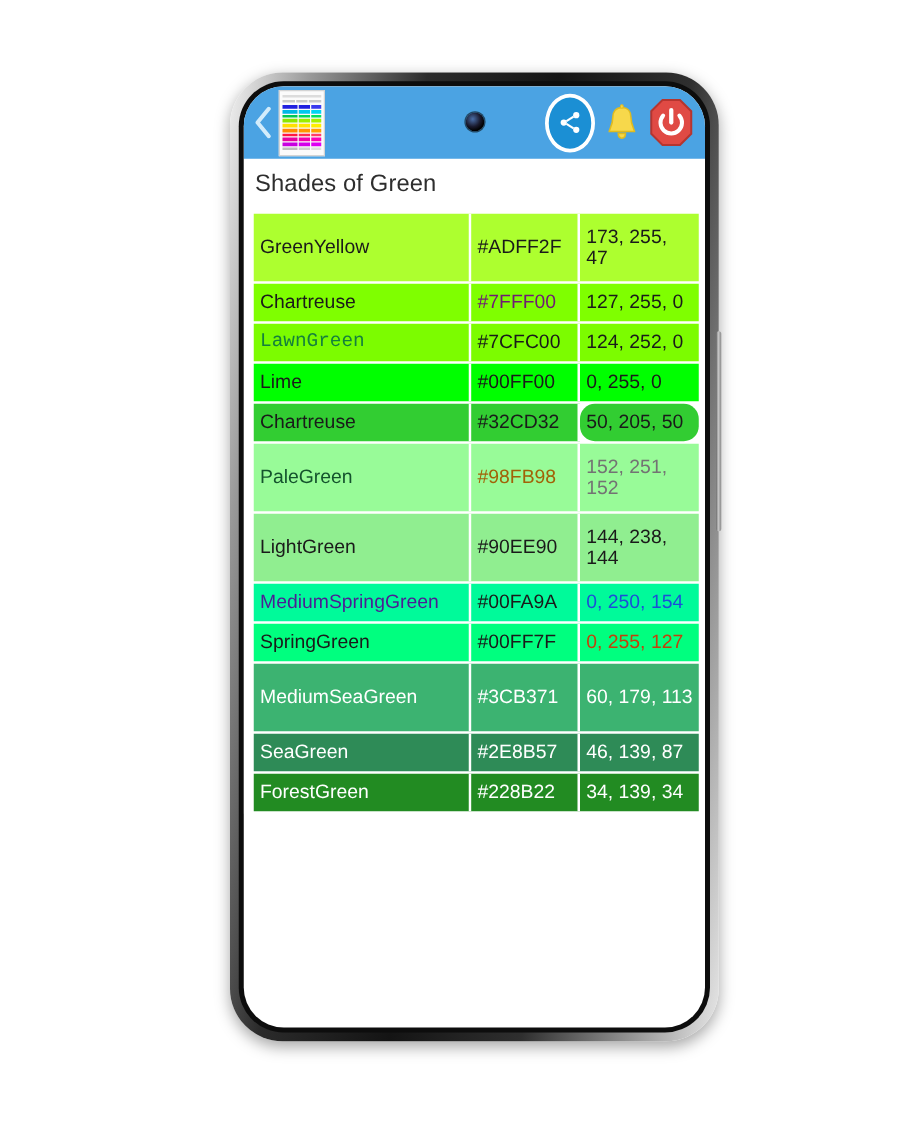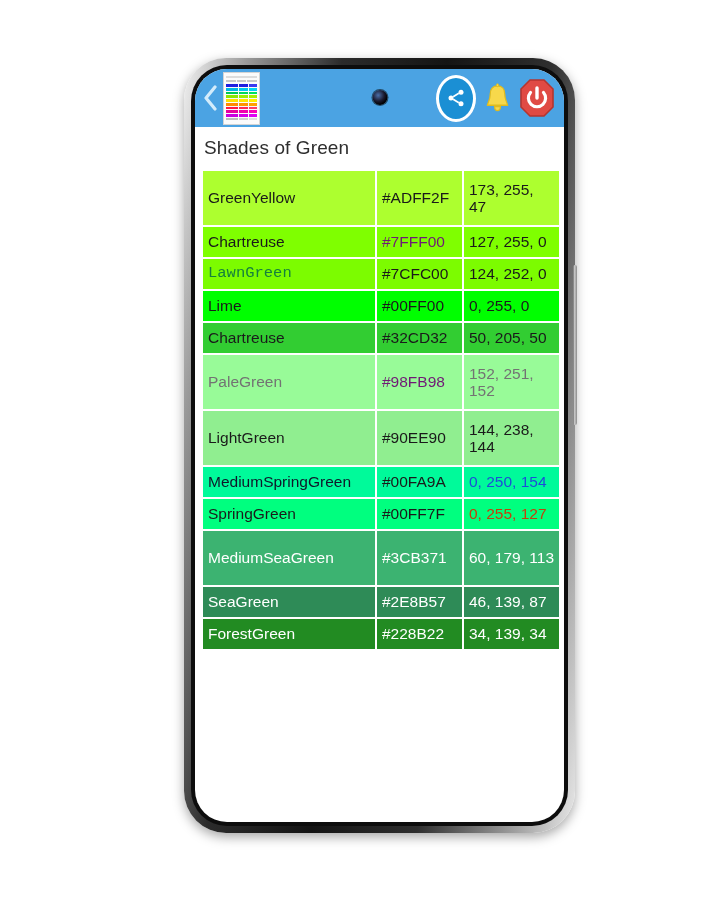--- a/index.html
+++ b/index.html
@@ -320,34 +320,34 @@
                 <td class="c-rgb" style="background: rgb(124, 252, 0); color: rgb(26, 26, 26);">124, 252, 0</td>
               </tr>
               <tr class="short">
                 <td class="c-name" style="background: rgb(0, 255, 0); color: rgb(26, 26, 26);">Lime</td>
                 <td class="c-hex" style="background: rgb(0, 255, 0); color: rgb(26, 26, 26);">#00FF00</td>
                 <td class="c-rgb" style="background: rgb(0, 255, 0); color: rgb(26, 26, 26);">0, 255, 0</td>
               </tr>
               <tr class="short">
                 <td class="c-name" style="background: rgb(50, 205, 50); color: rgb(26, 26, 26);">Chartreuse</td>
                 <td class="c-hex" style="background: rgb(50, 205, 50); color: rgb(26, 26, 26);">#32CD32</td>
-                <td class="c-rgb" style="background: rgb(50, 205, 50); color: rgb(26, 26, 26);">50, 205, 50</td>
+                <td class="c-rgb" style="background: rgb(50, 205, 50); color: rgb(26, 26, 26); border-radius: 12px;">50, 205, 50</td>
               </tr>
               <tr class="tall">
-                <td class="c-name" style="background: rgb(152, 251, 152); color: #737373;">PaleGreen</td>
-                <td class="c-hex" style="background: rgb(152, 251, 152); color: #701a75;">#98FB98</td>
+                <td class="c-name" style="background: rgb(152, 251, 152); color: #14532d;">PaleGreen</td>
+                <td class="c-hex" style="background: rgb(152, 251, 152); color: #a16207;">#98FB98</td>
                 <td class="c-rgb" style="background: rgb(152, 251, 152); color: #737373; margin-left: 23px;">152, 251, 152</td>
               </tr>
               <tr class="tall">
                 <td class="c-name" style="background: rgb(144, 238, 144); color: rgb(26, 26, 26);">LightGreen</td>
                 <td class="c-hex" style="background: rgb(144, 238, 144); color: rgb(26, 26, 26);">#90EE90</td>
                 <td class="c-rgb" style="background: rgb(144, 238, 144); color: rgb(26, 26, 26);">144, 238, 144</td>
               </tr>
               <tr class="short">
-                <td class="c-name" style="background: rgb(0, 250, 154); color: #0f172a;">MediumSpringGreen</td>
+                <td class="c-name" style="background: rgb(0, 250, 154); color: #4c1d95;">MediumSpringGreen</td>
                 <td class="c-hex" style="background: rgb(0, 250, 154); color: rgb(26, 26, 26);">#00FA9A</td>
                 <td class="c-rgb" style="background: rgb(0, 250, 154); color: #1d4ed8;">0, 250, 154</td>
               </tr>
               <tr class="short">
                 <td class="c-name" style="background: rgb(0, 255, 127); color: rgb(26, 26, 26);">SpringGreen</td>
                 <td class="c-hex" style="background: rgb(0, 255, 127); color: rgb(26, 26, 26);">#00FF7F</td>
                 <td class="c-rgb" style="background: rgb(0, 255, 127); color: #c2410c;">0, 255, 127</td>
               </tr>
               <tr class="tall">
                 <td class="c-name" style="background: rgb(60, 179, 113); color: rgb(255, 255, 255);">MediumSeaGreen</td>

